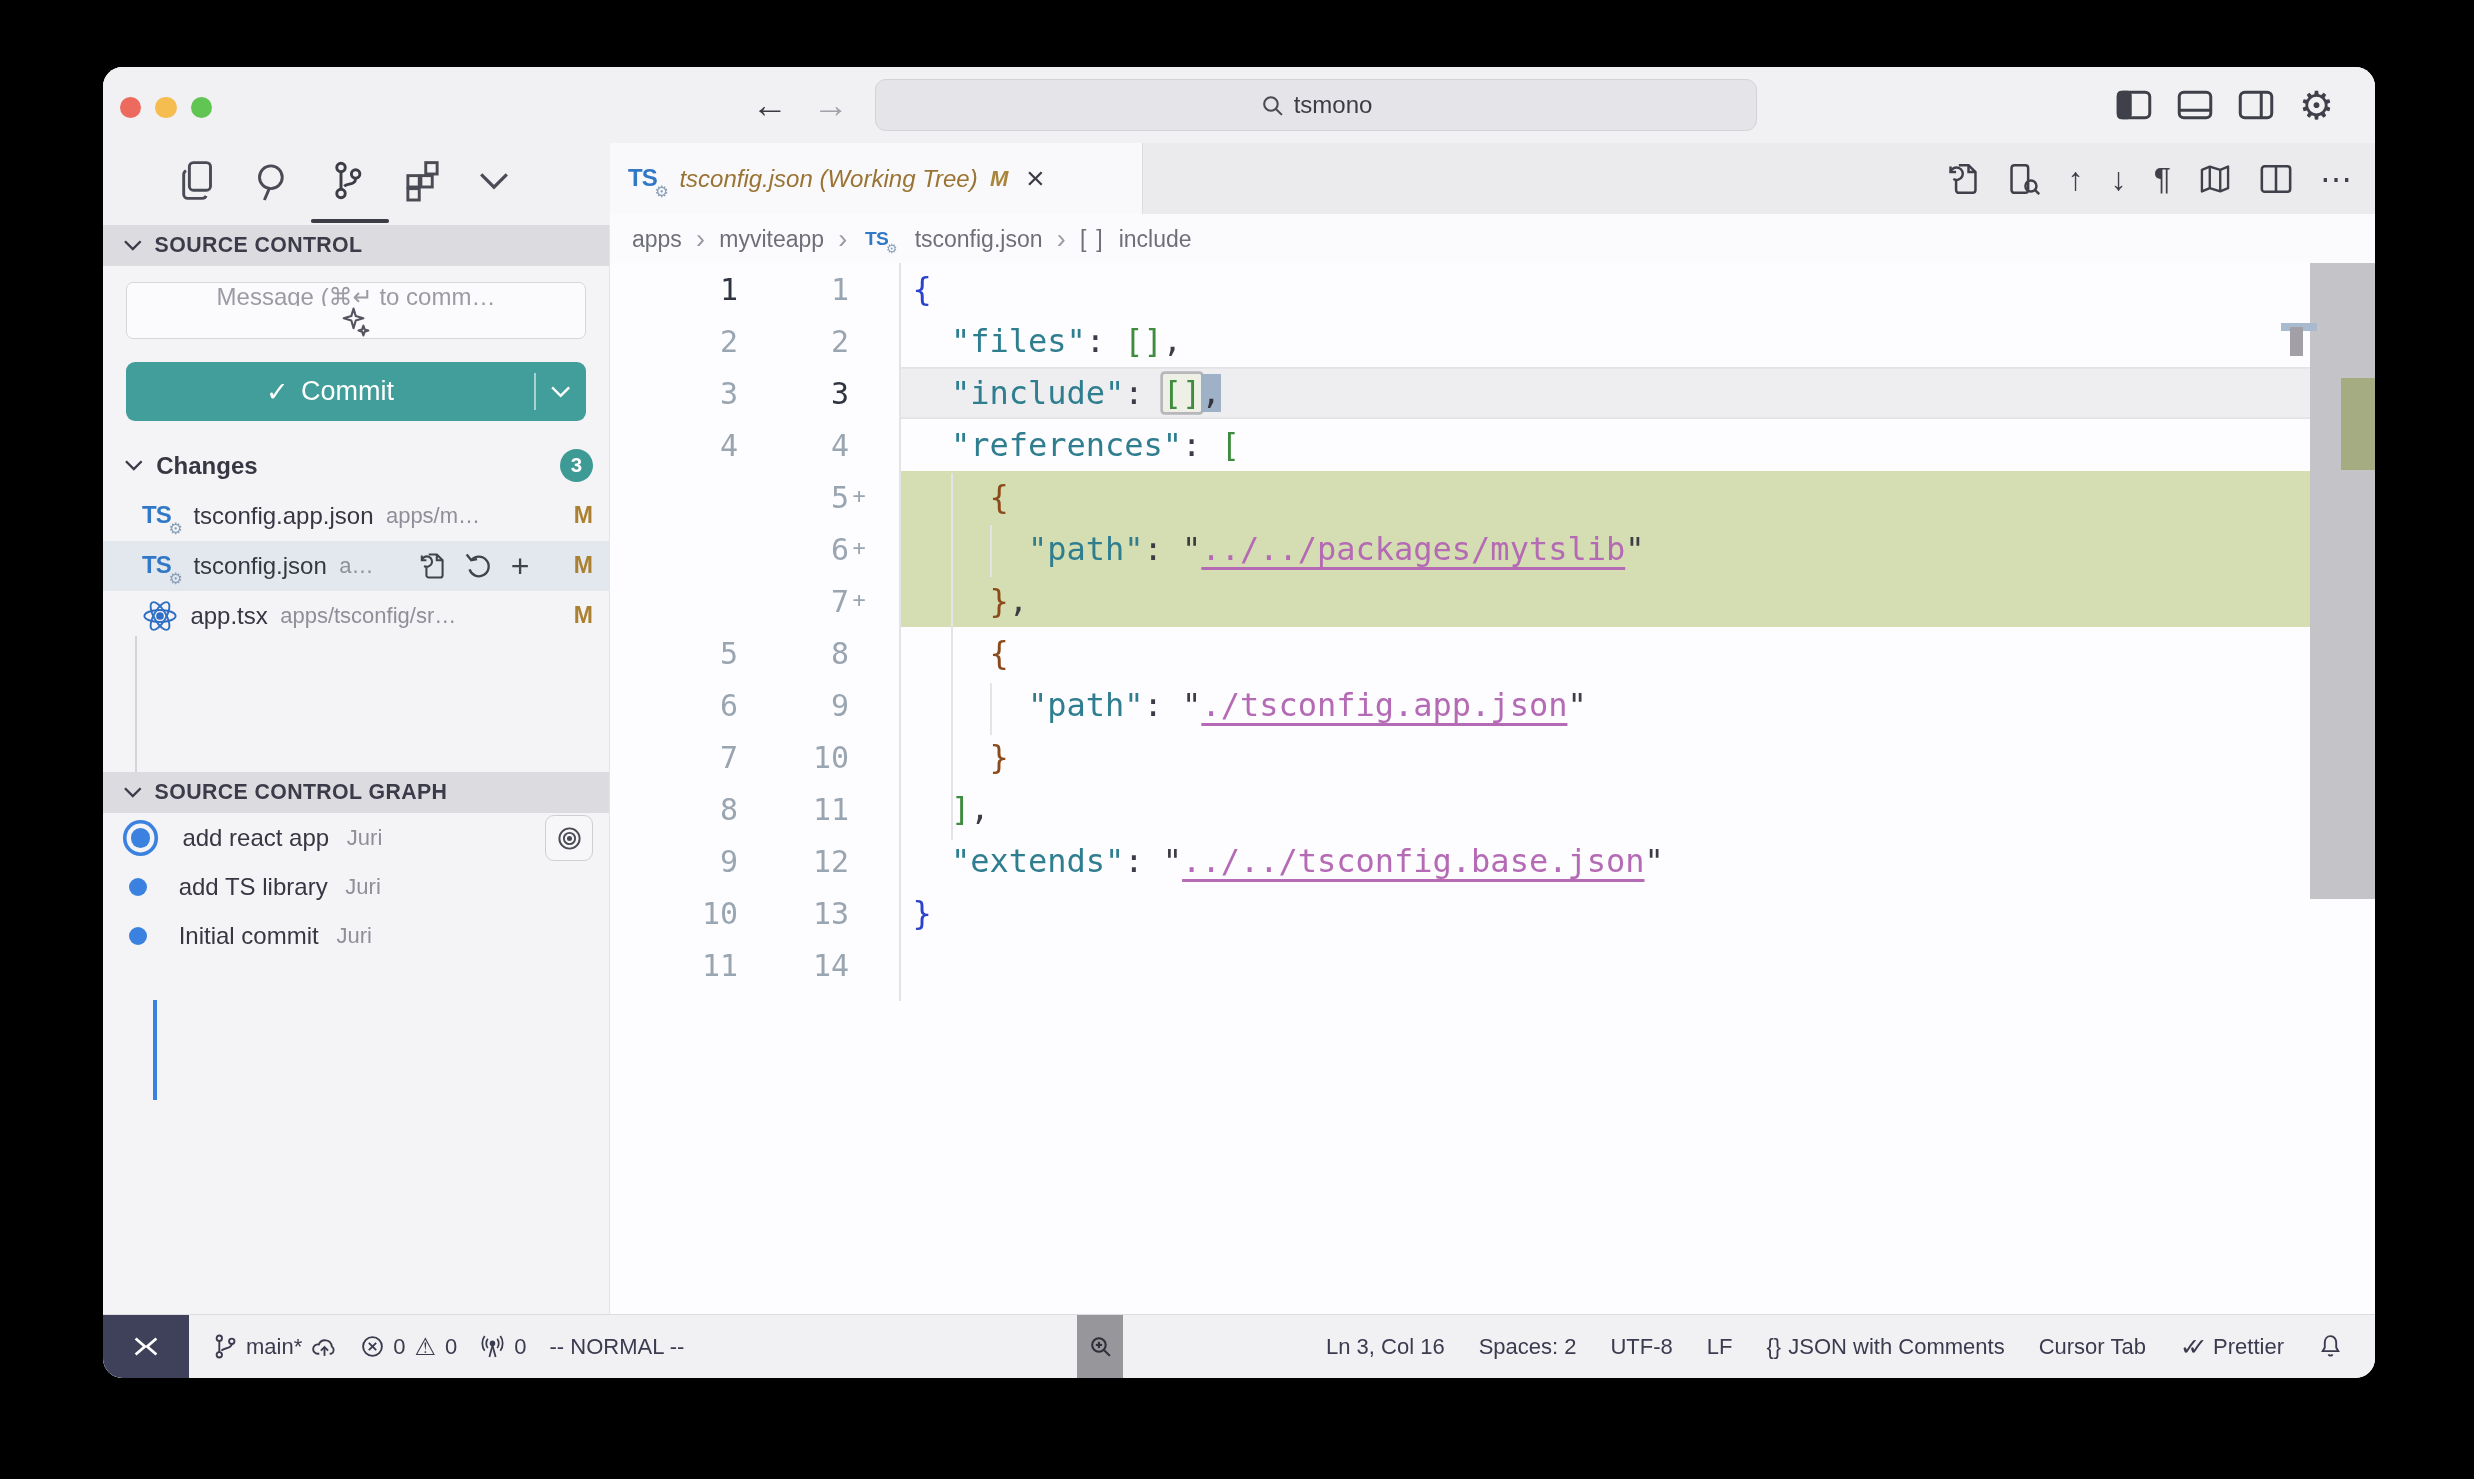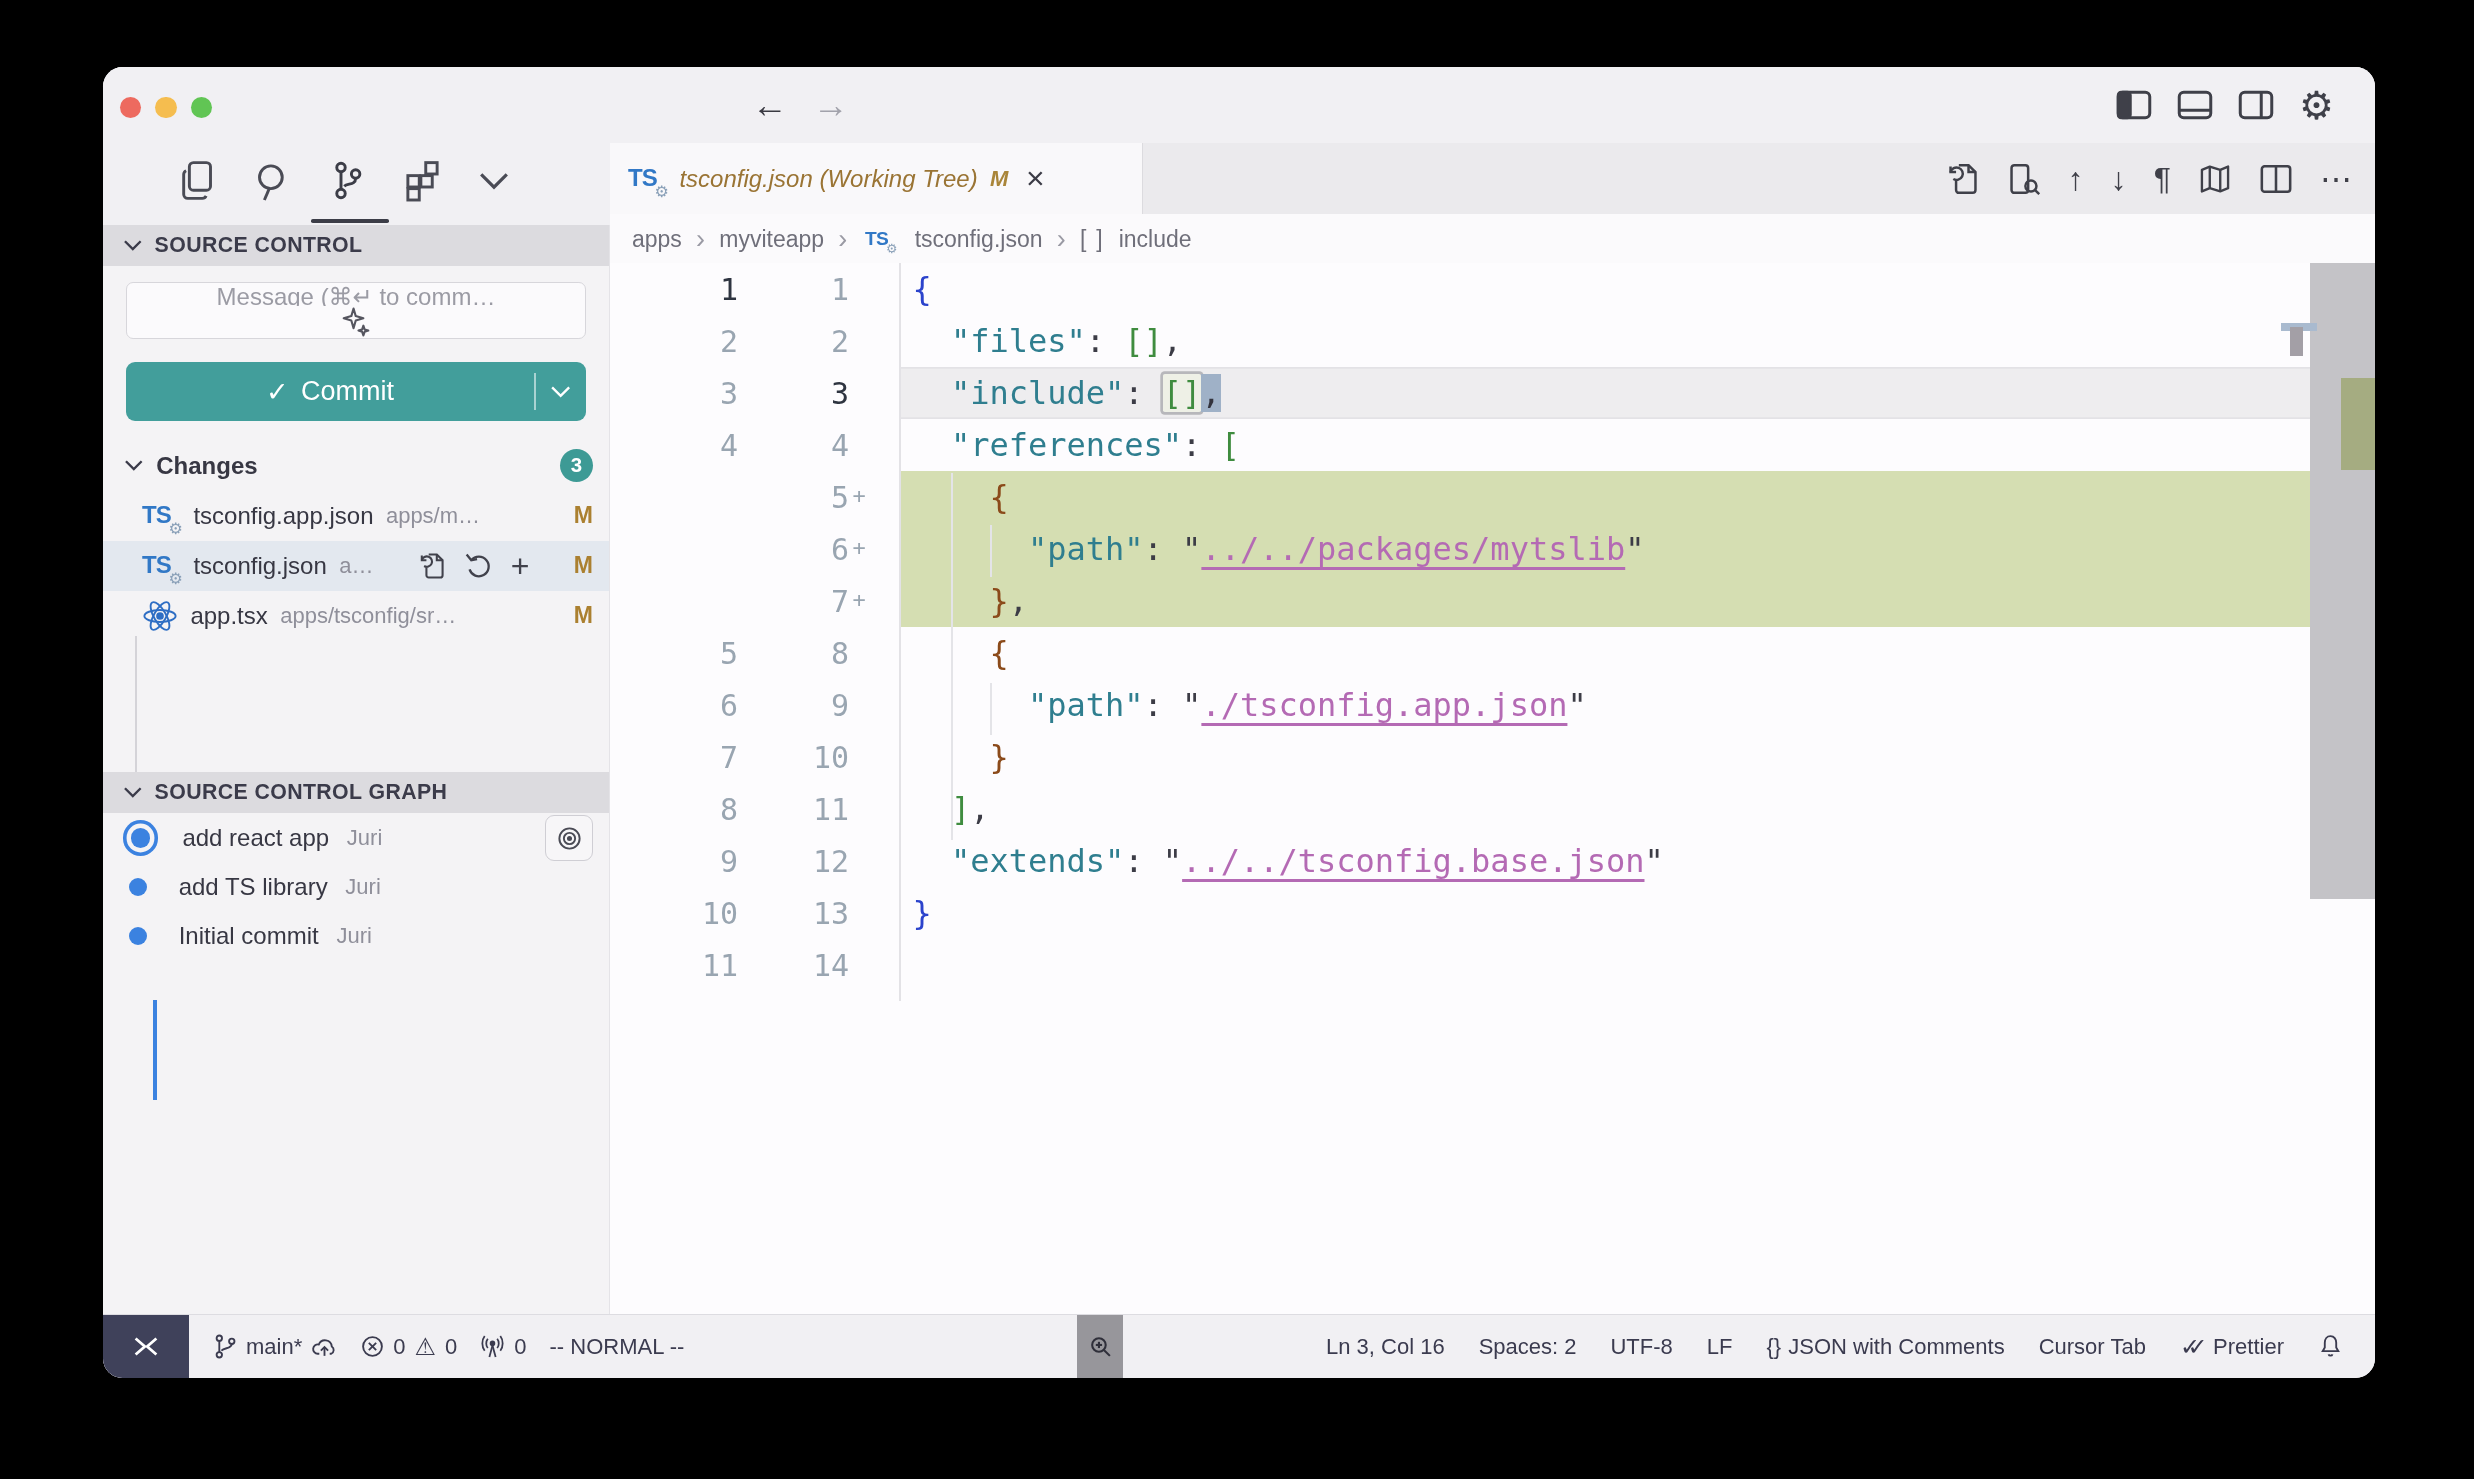--- a/index.html
+++ b/index.html
@@ -109,20 +109,29 @@
   <div class="titlebar">
     <div class="lights">
       <div class="light l-red"></div>
       <div class="light l-yellow"></div>
       <div class="light l-green"></div>
     </div>
     <div class="nav">
       <span class="back">←</span>
       <span class="fwd">→</span>
     </div>
+    <div class="searchbox">
+      <span>
+        <svg width="25" height="25" viewBox="0 0 24 24" fill="none" stroke="#4a4a52" stroke-width="2">
+          <circle cx="10.5" cy="10.5" r="6.5"></circle>
+            <line x1="15.5" y1="15.5" x2="21" y2="21"></line>
+        </svg>
+      </span>
+      <span>tsmono</span>
+    </div>
     <div class="tb-icons">
       <span>
         <svg width="36" height="30" viewBox="0 0 24 20" fill="none" stroke="#3f4049" stroke-width="2">
           <rect x="1.5" y="1.5" width="21" height="17" rx="3"></rect>
             <rect x="1.5" y="1.5" width="8" height="17" rx="2" fill="#3f4049"></rect>
         </svg>
       </span>
       <span>
         <svg width="36" height="30" viewBox="0 0 24 20" fill="none" stroke="#3f4049" stroke-width="2">
           <rect x="1.5" y="1.5" width="21" height="17" rx="3"></rect>

